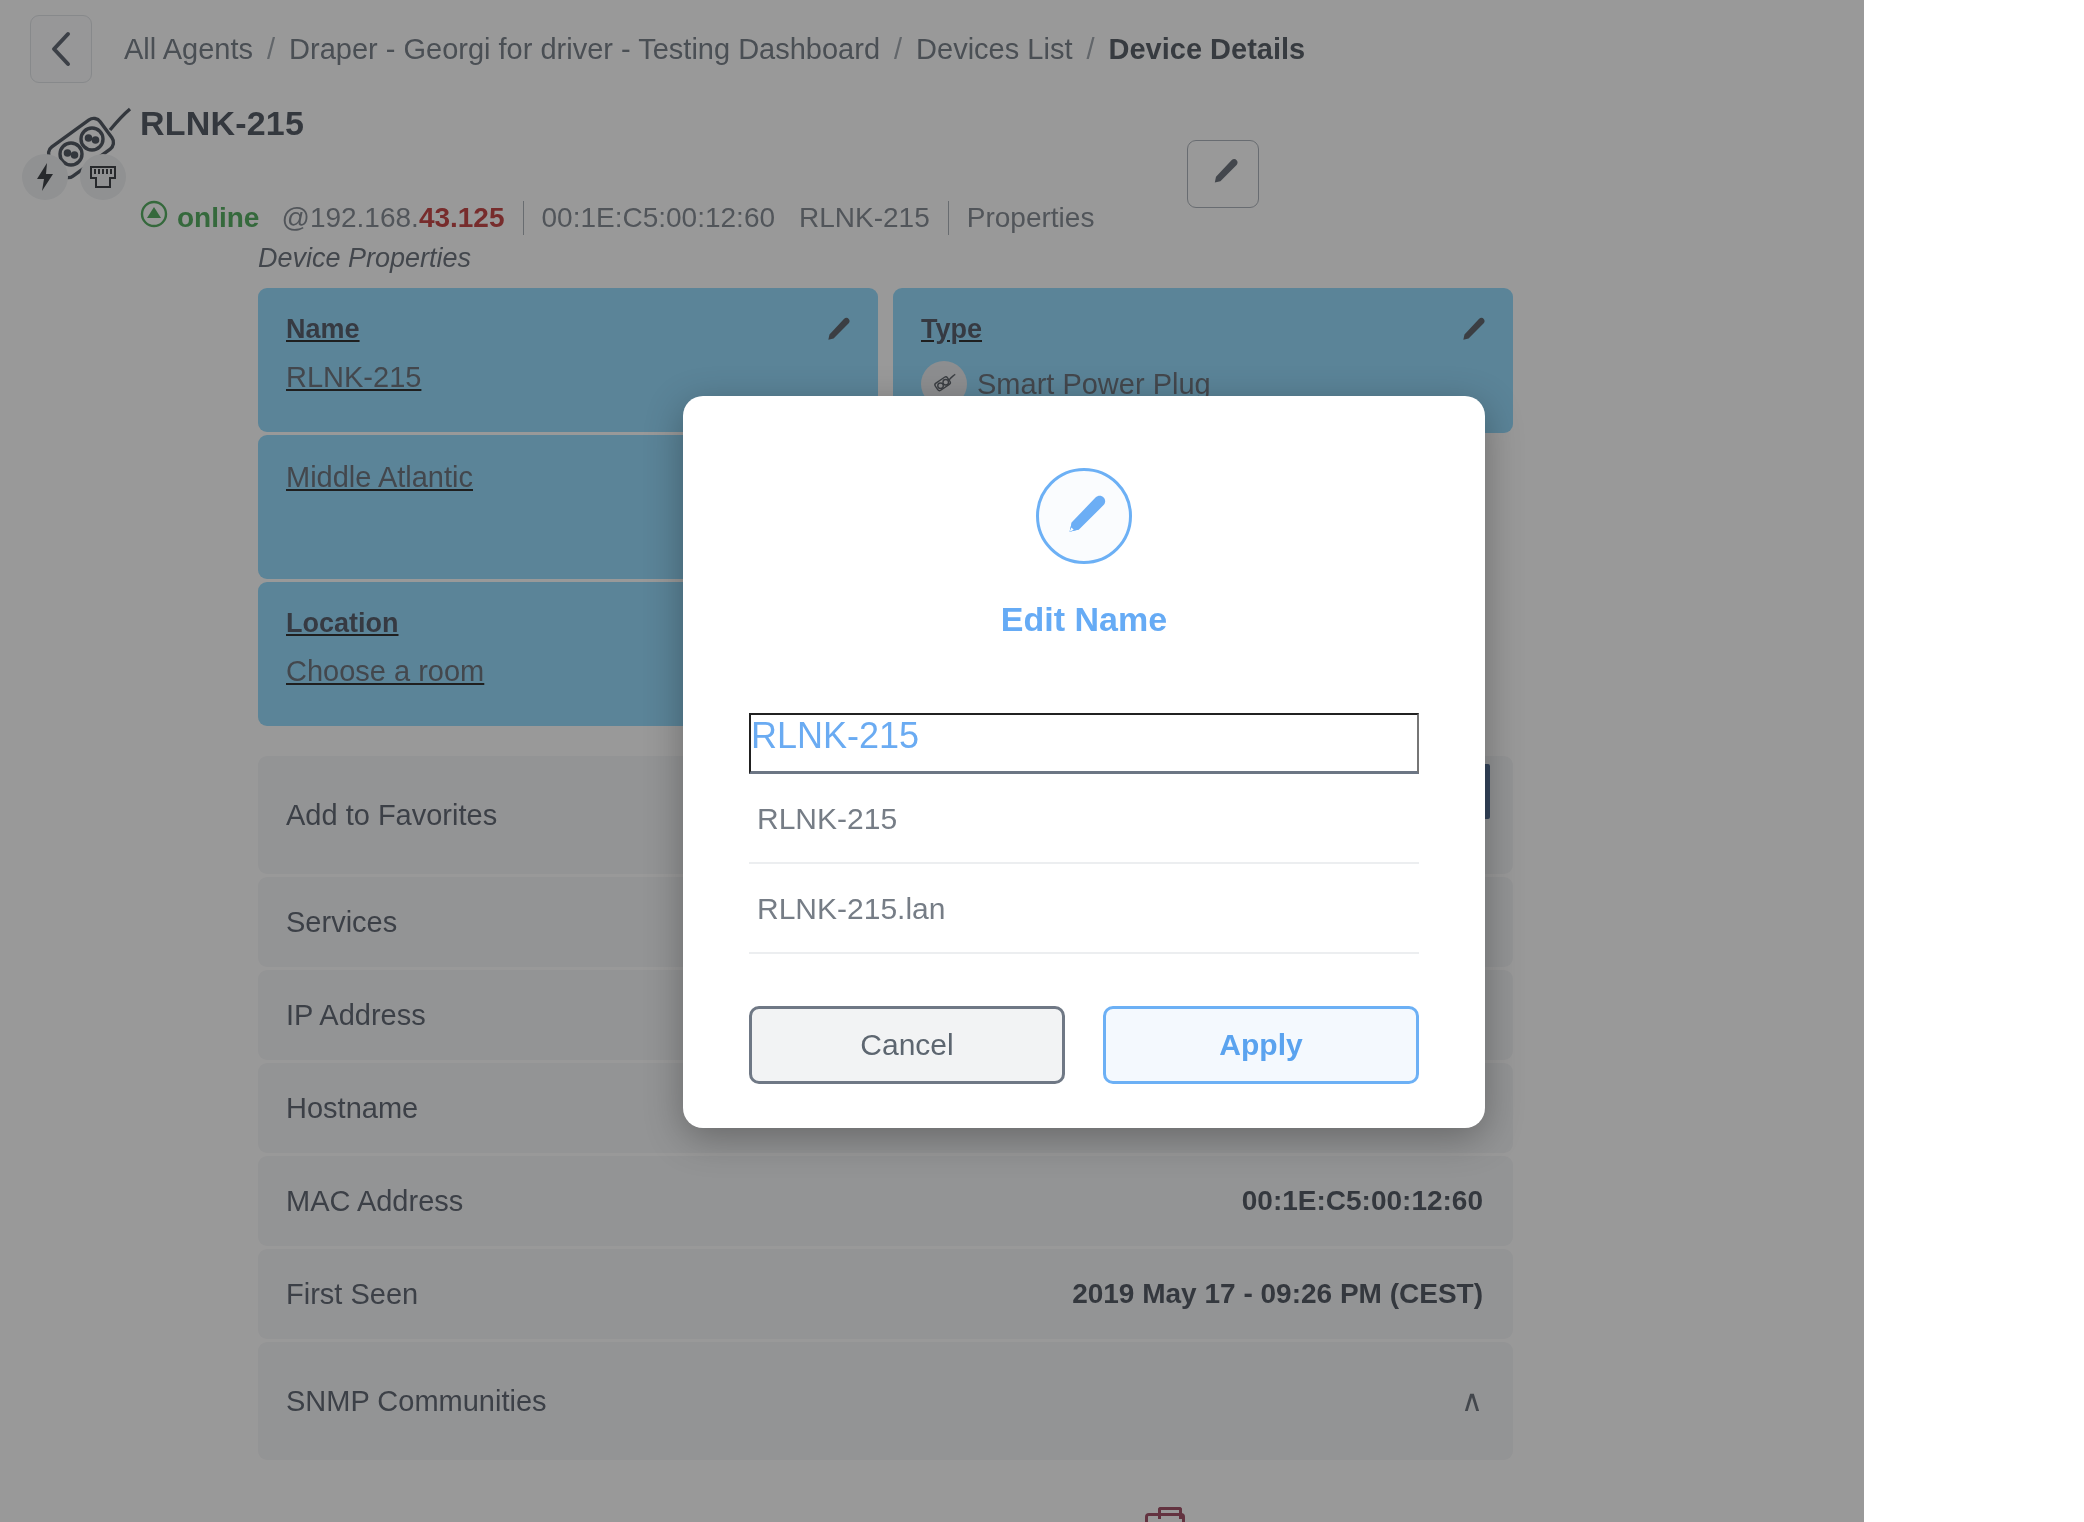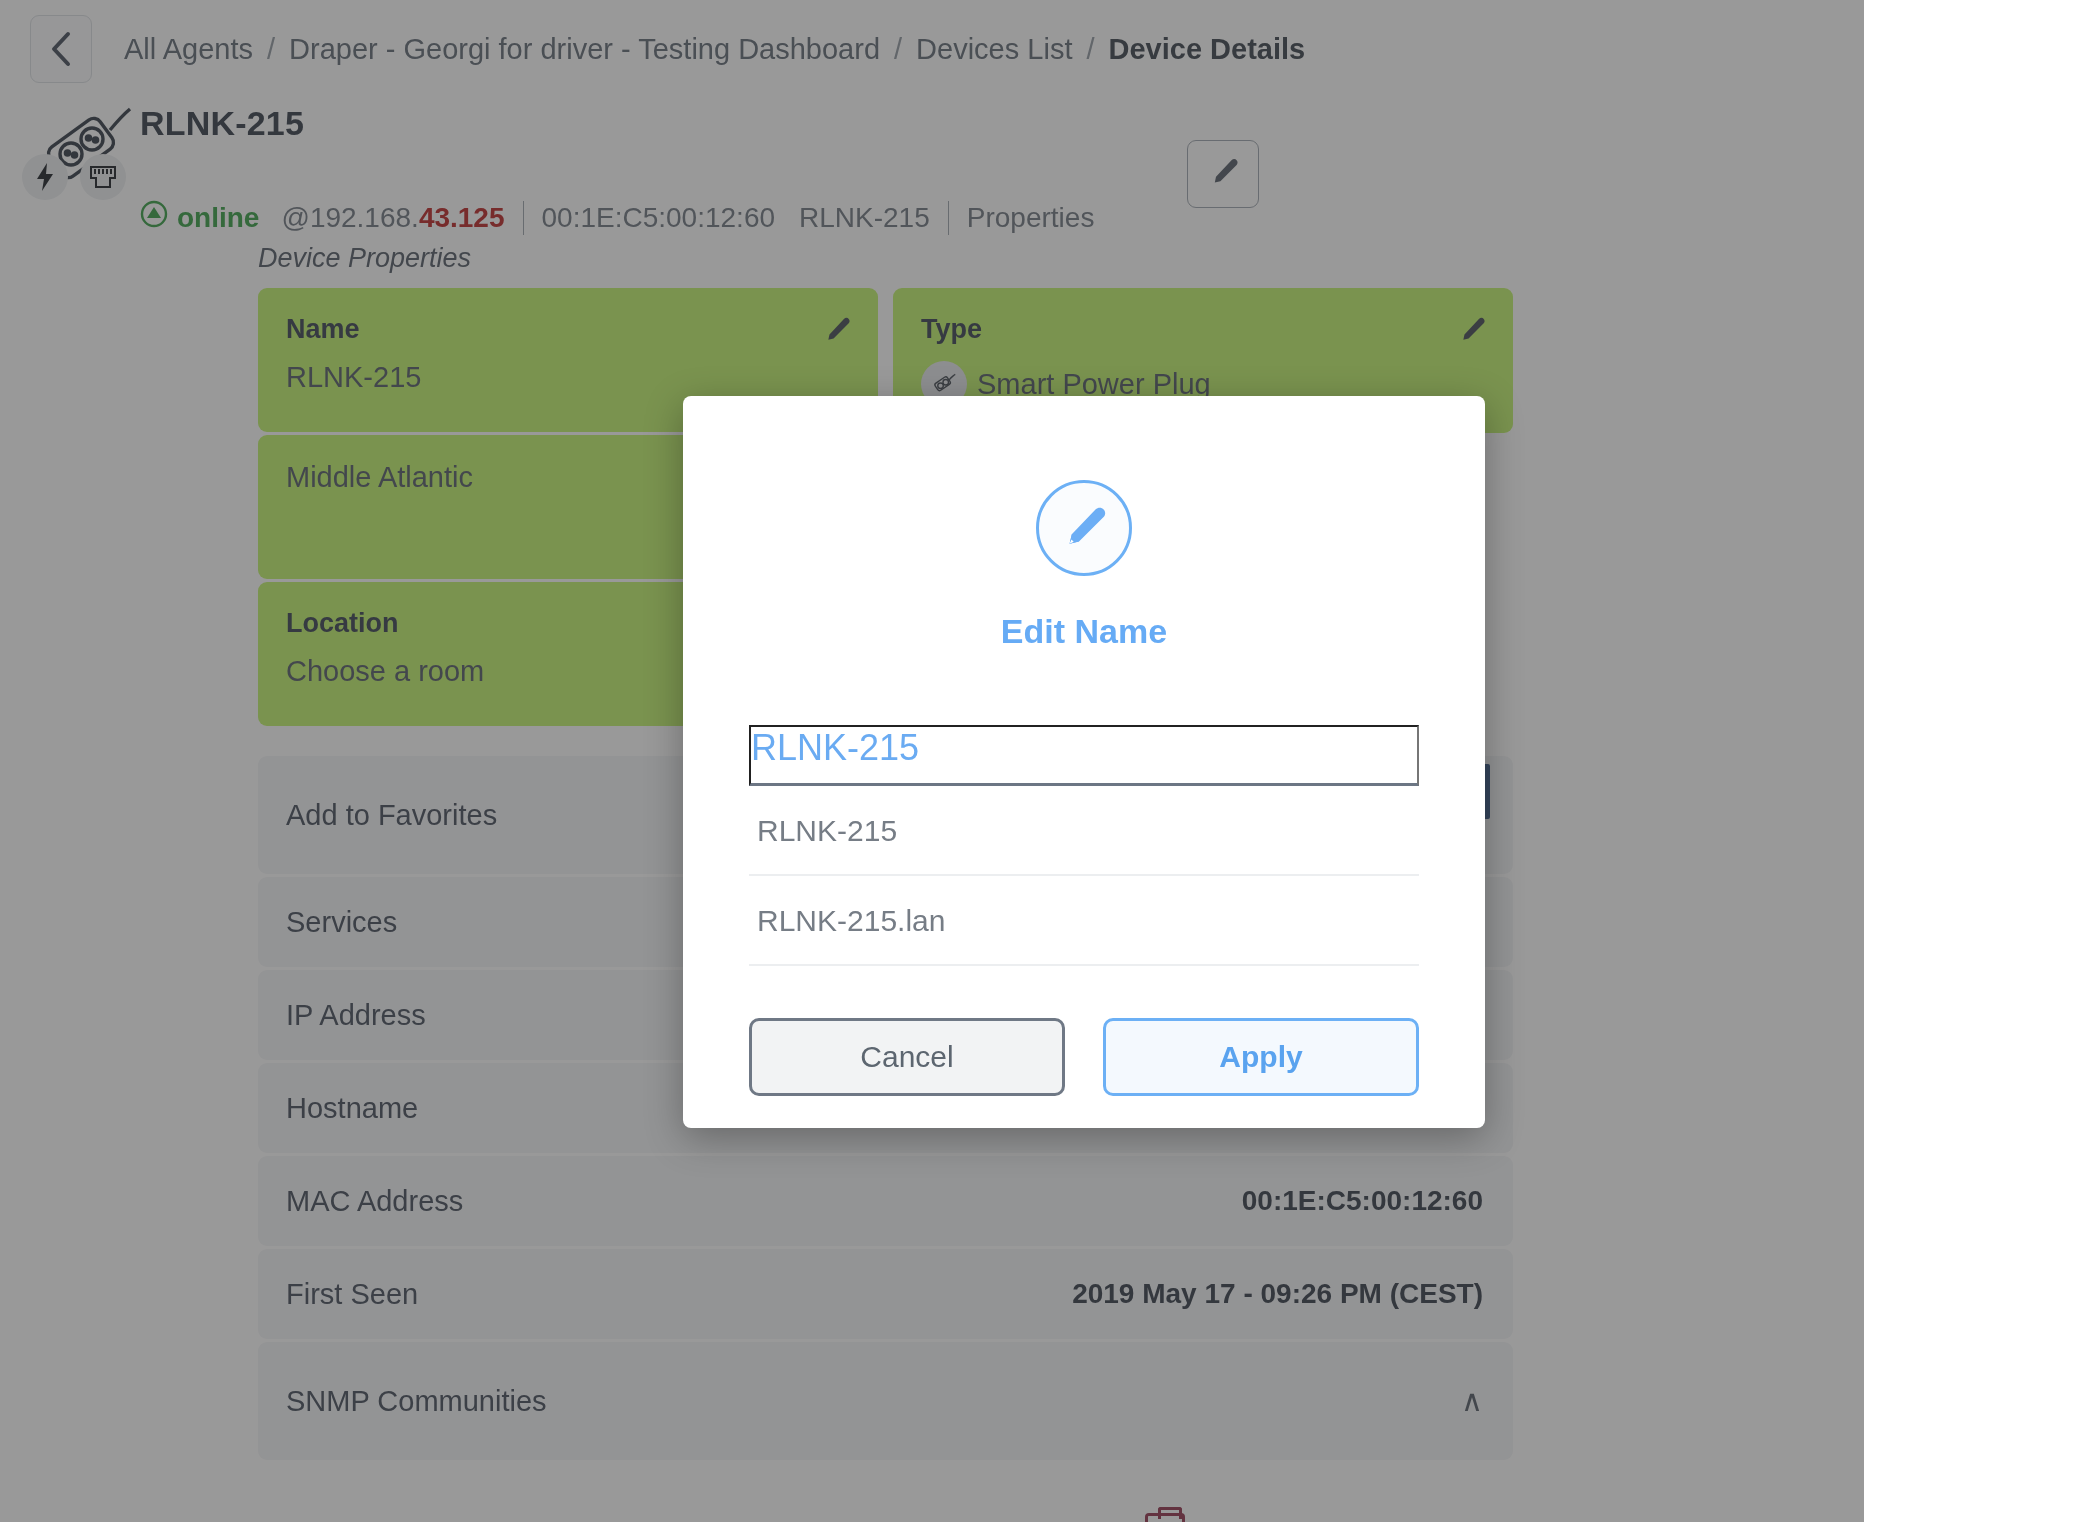--- a/index.html
+++ b/index.html
@@ -106,26 +106,27 @@
   
   .props-label {
     position: absolute; left: 258px; top: 243px;
     font-size: 27px; font-style: italic; color: #4d5560;
   }
 
   .col-left  { position:absolute; left: 258px; top: 288px; width: 620px; }
   .col-right { position:absolute; left: 893px; top: 288px; width: 620px; }
 
   .prop-card {
-    background: #bef264;
+    background: #7dd3fc;
     border-radius: 9px;
     margin-bottom: 3px;
     position: relative;
     padding: 26px 30px 26px 28px;
     min-height: 144px;
+    text-decoration: underline;
   }
   .prop-card .k {
     font-size: 27px; font-weight: bold; color: #30394a;
     margin-bottom: 16px;
   }
   .prop-card .v { font-size: 29px; color: #4d5560; }
   .prop-card .pencil { position:absolute; right: 28px; top: 28px; }
 
   .row-card {
     background: #f3f4f6;
@@ -175,23 +176,23 @@
     position: absolute; inset: 0;
     background: rgba(60,60,60,0.52);
   }
 
   
   #modal {
     position: absolute;
     left: 683px; top: 396px;
     width: 802px; height: 732px;
     background: #ffffff;
-    border-radius: 8px;
+    border-radius: 20px;
     box-shadow: 0 10px 38px rgba(0,0,0,0.30);
-    padding: 16px 66px;
+    padding: 4px 66px;
   }
   .modal-icon {
     margin: 0 auto; margin-top: 68px;
     width: 96px; height: 96px;
     border: 3px solid #6cb0f5; border-radius: 50%;
     background: #fafcfe;
     display: flex; align-items: center; justify-content: center;
   }
   .modal-title {
     margin-top: 36px;

